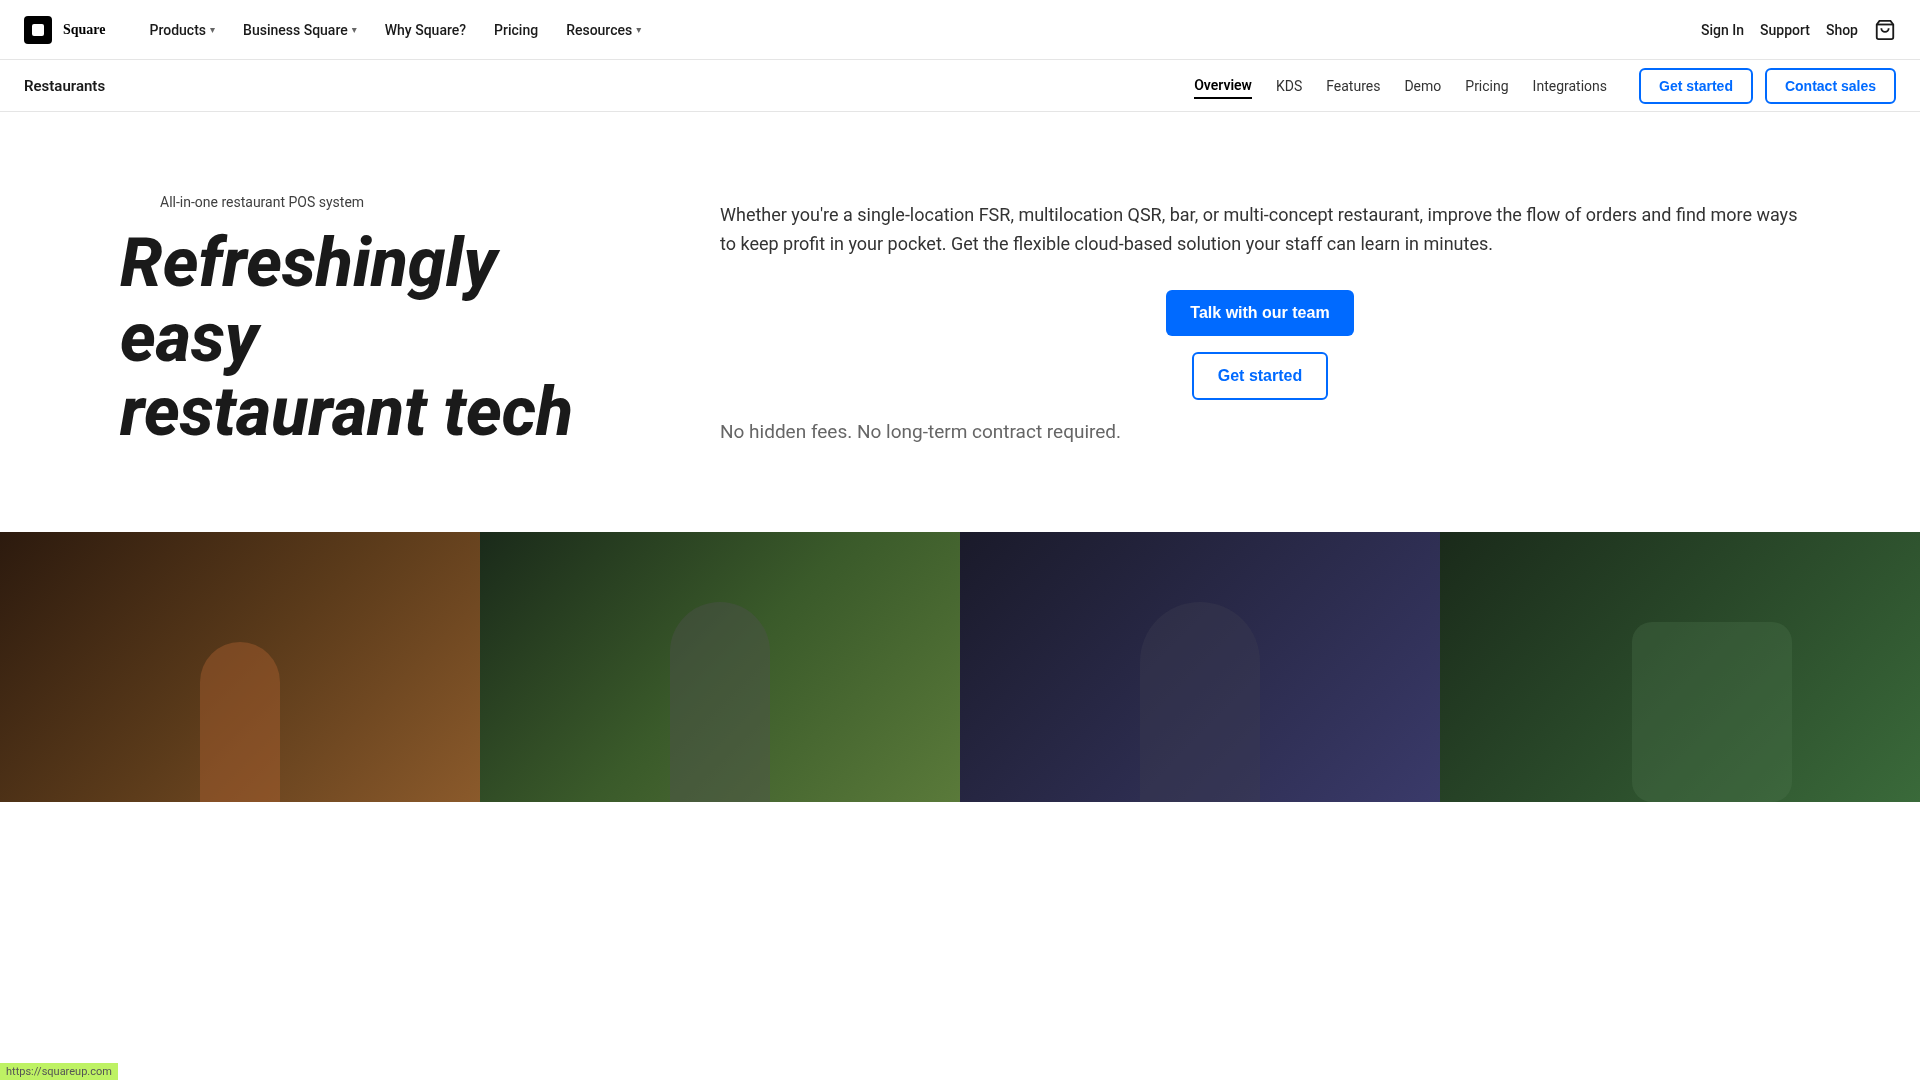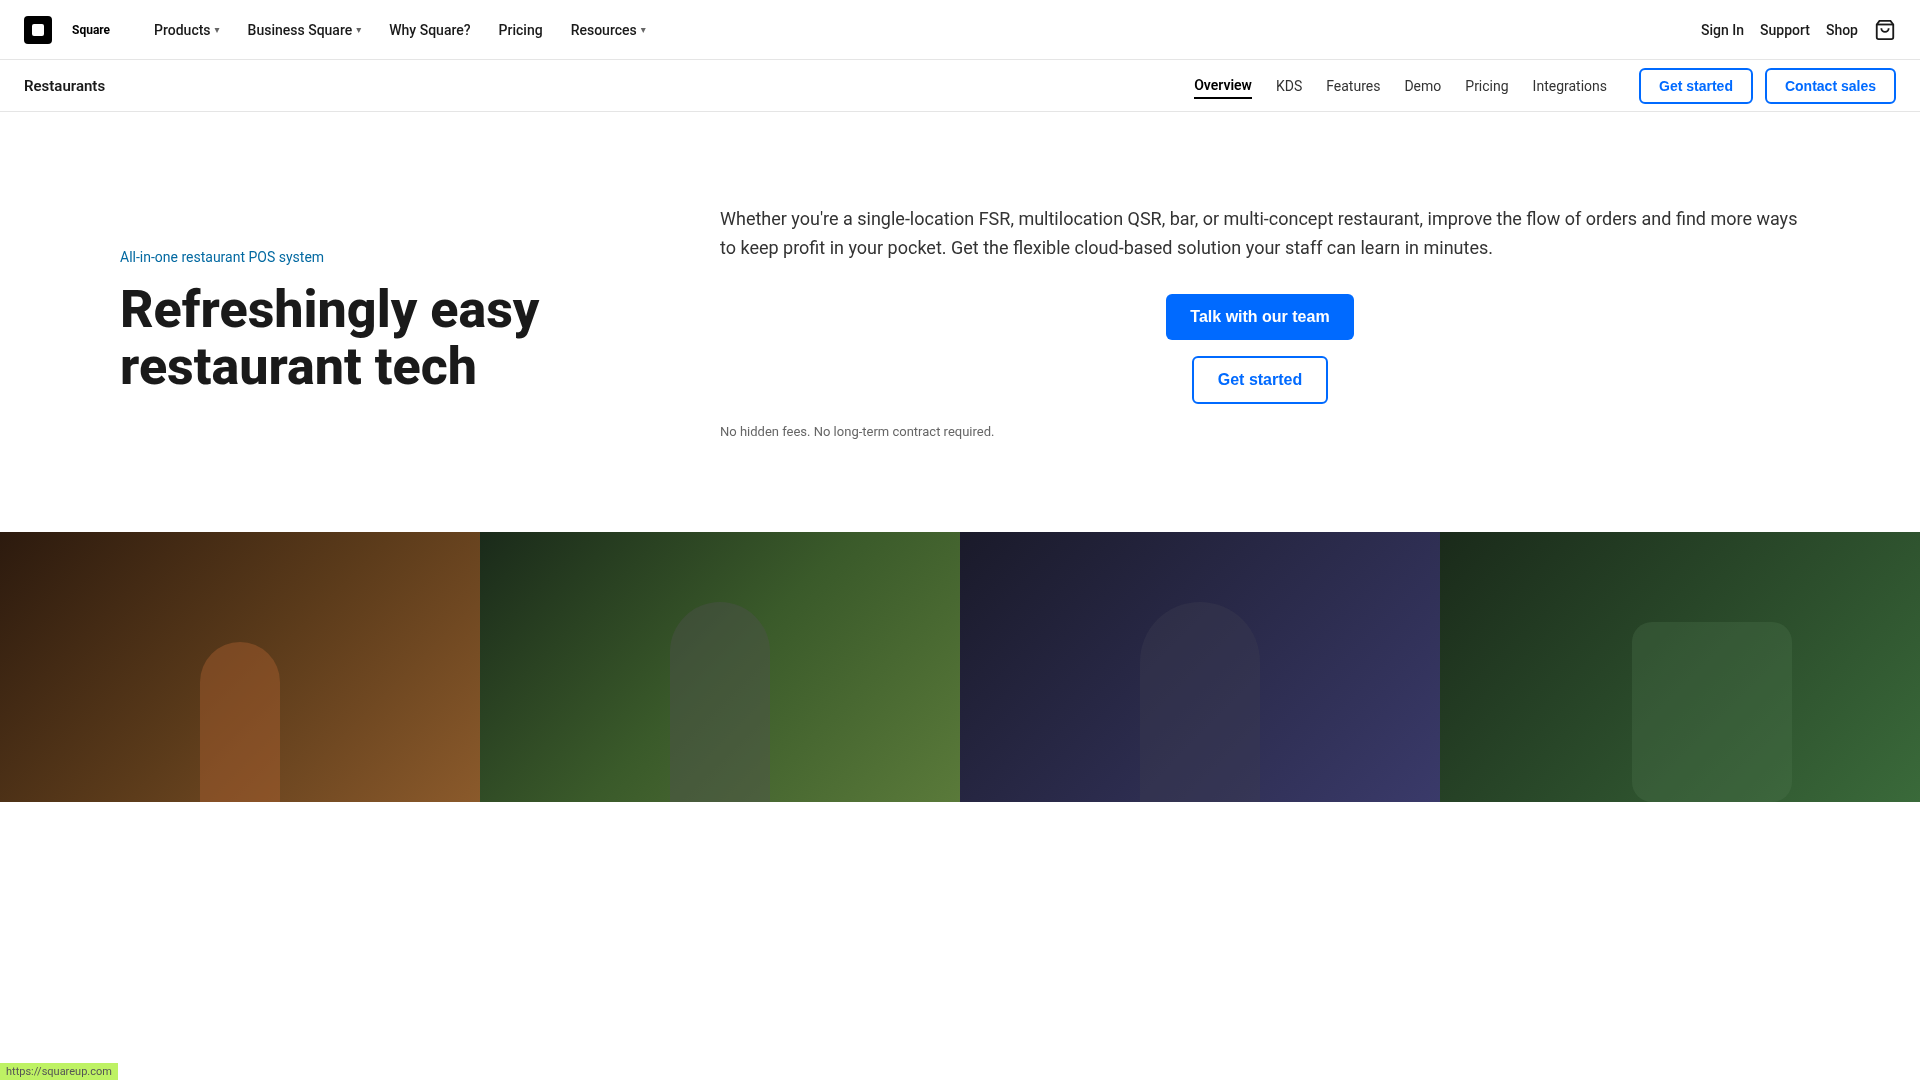--- a/index.html
+++ b/index.html
@@ -32,24 +32,25 @@
       justify-content: center;
     }
     .logo-square::after {
       content: '';
       width: 12px;
       height: 12px;
       background: #fff;
       border-radius: 2px;
     }
     .logo-text {
-      font-size: 12px;
+      font-size: 14px;
       font-weight: 700;
       color: #000;
-      margin-left: 20px;
+      margin-left: 11px;
+      font-family: Liberation Serif, serif;
     }
     .nav-main {
       display: flex;
       align-items: center;
       gap: 4px;
       flex: 1;
     }
     .nav-item {
       display: flex;
       align-items: center;
@@ -150,29 +151,31 @@
       padding: 80px 120px;
       min-height: 420px;
       background: #fff;
     }
     .hero-left {
       flex: 1;
       max-width: 520px;
     }
     .hero-eyebrow {
       font-size: 14px;
-      color: #0369a1;
+      color: #404040;
       margin-bottom: 16px;
+      margin-left: 40px;
     }
     .hero-title {
-      font-size: 52px;
+      font-size: 68px;
       font-weight: 800;
       line-height: 1.1;
       color: #1a1a1a;
       margin-bottom: 0;
+      font-style: italic;
     }
     .hero-right {
       flex: 1;
       padding-left: 80px;
     }
     .hero-description {
       font-size: 18px;
       line-height: 1.6;
       color: #333;
       margin-bottom: 32px;
@@ -198,21 +201,21 @@
       padding: 13px 24px;
       font-size: 16px;
       font-weight: 600;
       color: #006aff;
       background: #fff;
       border: 2px solid #006aff;
       border-radius: 6px;
       cursor: pointer;
     }
     .hero-disclaimer {
-      font-size: 13px;
+      font-size: 19px;
       color: #666;
     }
 
     
     .image-strip {
       display: flex;
       height: 270px;
       overflow: hidden;
     }
     .image-cell {

